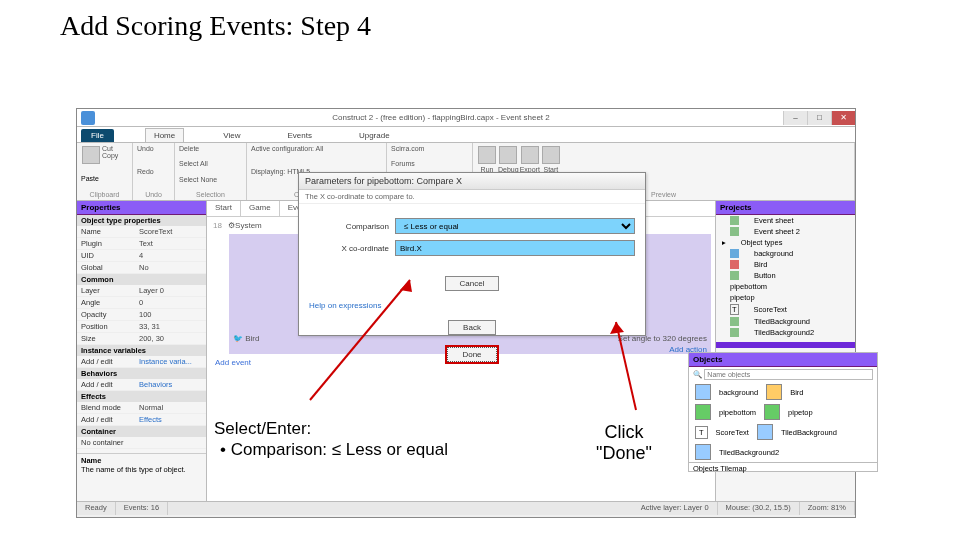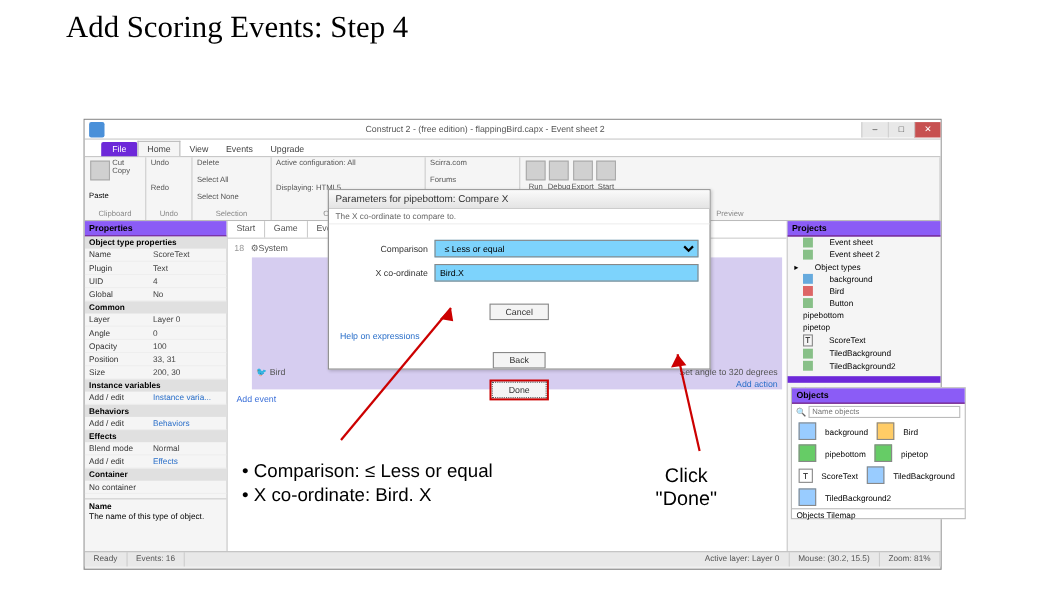--- a/index.html
+++ b/index.html
@@ -6,22 +6,22 @@
   body { width: 960px; height: 540px; background: #fff; position: relative; overflow: hidden; }
   .slide-title { font-size: 28px; font-weight: 400; padding: 10px 60px 4px; color: #000; font-family: Liberation Serif, serif; }
   .app-frame { position: absolute; left: 76px; top: 108px; width: 780px; height: 410px; border: 1px solid #888; background: #f0f0f0; font-size: 8px; }
   .titlebar { height: 18px; background: #fff; border-bottom: 1px solid #bbb; display: flex; align-items: center; }
   .ablu { width: 14px; height: 14px; background: #4a90d9; margin: 1px 4px; border-radius: 2px; }
   .title-text { flex: 1; text-align: center; color: #555; font-size: 8px; }
   .winbtns { display: flex; gap: 0; }
   .winbtn { width: 24px; height: 14px; display: flex; align-items: center; justify-content: center; font-size: 8px; color: #333; background: #e8e8e8; border-left: 1px solid #ccc; }
   .winbtn.close { background: #c75050; color: #fff; }
   .tabbar { height: 16px; background: #fff; display: flex; align-items: flex-end; border-bottom: 1px solid #bbb; }
-  .file-tab { background: #6d28d9; color: #fff; padding: 2px 10px; font-size: 8px; margin-left: 15px; border-radius: 2px 2px 0 0; }
-  .rtab { padding: 2px 8px; font-size: 8px; color: #444; }
+  .file-tab { background: #0c4a6e; color: #fff; padding: 2px 10px; font-size: 8px; margin-left: 4px; border-radius: 2px 2px 0 0; }
+  .rtab { padding: 2px 8px; font-size: 8px; color: #444; margin-left: 31px; }
   .rtab.active { background: #f5f5f5; border: 1px solid #bbb; border-bottom: none; }
   .ribbon { height: 58px; background: #f5f5f5; border-bottom: 1px solid #bbb; display: flex; }
   .rgroup { border-right: 1px solid #ccc; padding: 2px 4px; display: flex; flex-direction: column; justify-content: space-between; }
   .rgroup-label { font-size: 7px; color: #888; text-align: center; }
   .ricon { width: 18px; height: 18px; background: #d0d0d0; border: 1px solid #aaa; display: inline-block; margin: 1px; }
   .rrow { display: flex; flex-wrap: wrap; align-items: flex-start; gap: 1px; font-size: 7px; color: #555; }
   .rrow span { white-space: nowrap; }
   .main { display: flex; height: 300px; }
   .leftpanel { width: 130px; background: #f5f5f5; border-right: 1px solid #bbb; font-size: 7.5px; overflow: hidden; }
   .panel-h { background: #8b5cf6; padding: 2px 4px; font-weight: bold; border-bottom: 1px solid #701a75; font-size: 8px; }
@@ -57,21 +57,21 @@
   .dlg-btn { border: 1px solid #888; background: #f4f4f4; padding: 2px 14px; font-size: 8px; color: #333; }
   .dlg-link { color: #2a6fc9; margin-right: auto; }
   .done-outline { border: 2px solid #c00; padding: 0; }
   .done-outline .dlg-btn { border: 1px dotted #555; }
   
   .arrow1 { position: absolute; left: 300px; top: 270px; width: 130px; height: 140px; pointer-events: none; }
   .arrow2 { position: absolute; left: 576px; top: 316px; width: 80px; height: 100px; pointer-events: none; }
   .annot1 { position: absolute; left: 214px; top: 418px; font-size: 17px; color: #000; line-height: 1.25; }
   .annot1 .bul { margin-left: 6px; }
   .annot2 { position: absolute; left: 596px; top: 422px; font-size: 18px; color: #000; text-align: center; line-height: 1.15; }
-  .bottom-objects { position: absolute; right: 82px; top: 352px; width: 159px; height: 120px; background: #fff; border: 1px solid #bbb; font-size: 7.5px; }
+  .bottom-objects { position: absolute; right: 82px; top: 352px; width: 190px; height: 120px; background: #fff; border: 1px solid #bbb; font-size: 7.5px; }
   .bo-row { display: flex; gap: 8px; padding: 2px 6px; align-items: center; }
   .bo-ic { width: 16px; height: 16px; background: #9cf; border: 1px solid #888; }
   .obj-search { margin: 2px 4px; display: flex; align-items: center; gap: 2px; }
   .obj-search input { flex:1; border: 1px solid #bbb; font-size: 7px; padding: 1px 2px; }
 </style>
 </head>
 <body>
 
 <h1 class="slide-title">Add Scoring Events: Step 4</h1>
 
@@ -360,19 +360,19 @@
 <svg class="arrow1">
     <line x1="110" y1="10" x2="10" y2="130" stroke="#c00" stroke-width="2"></line>
     <polygon points="110,10 100,20 112,22" fill="#c00"></polygon>
   </svg>
 <svg class="arrow2">
     <line x1="40" y1="6" x2="60" y2="94" stroke="#c00" stroke-width="2"></line>
     <polygon points="40,6 34,18 48,16" fill="#c00"></polygon>
   </svg>
 
 <div class="annot1">
+  <div>Select/Enter:</div>
   <div class="bul">• <span>Comparison: ≤ Less or equal</span></div>
-  <div class="bul">• <span>X co-ordinate: Bird. X</span></div>
 </div>
 <div class="annot2">
   <div>Click</div>
   <div>"Done"</div>
 </div>
 
 </body></html>

